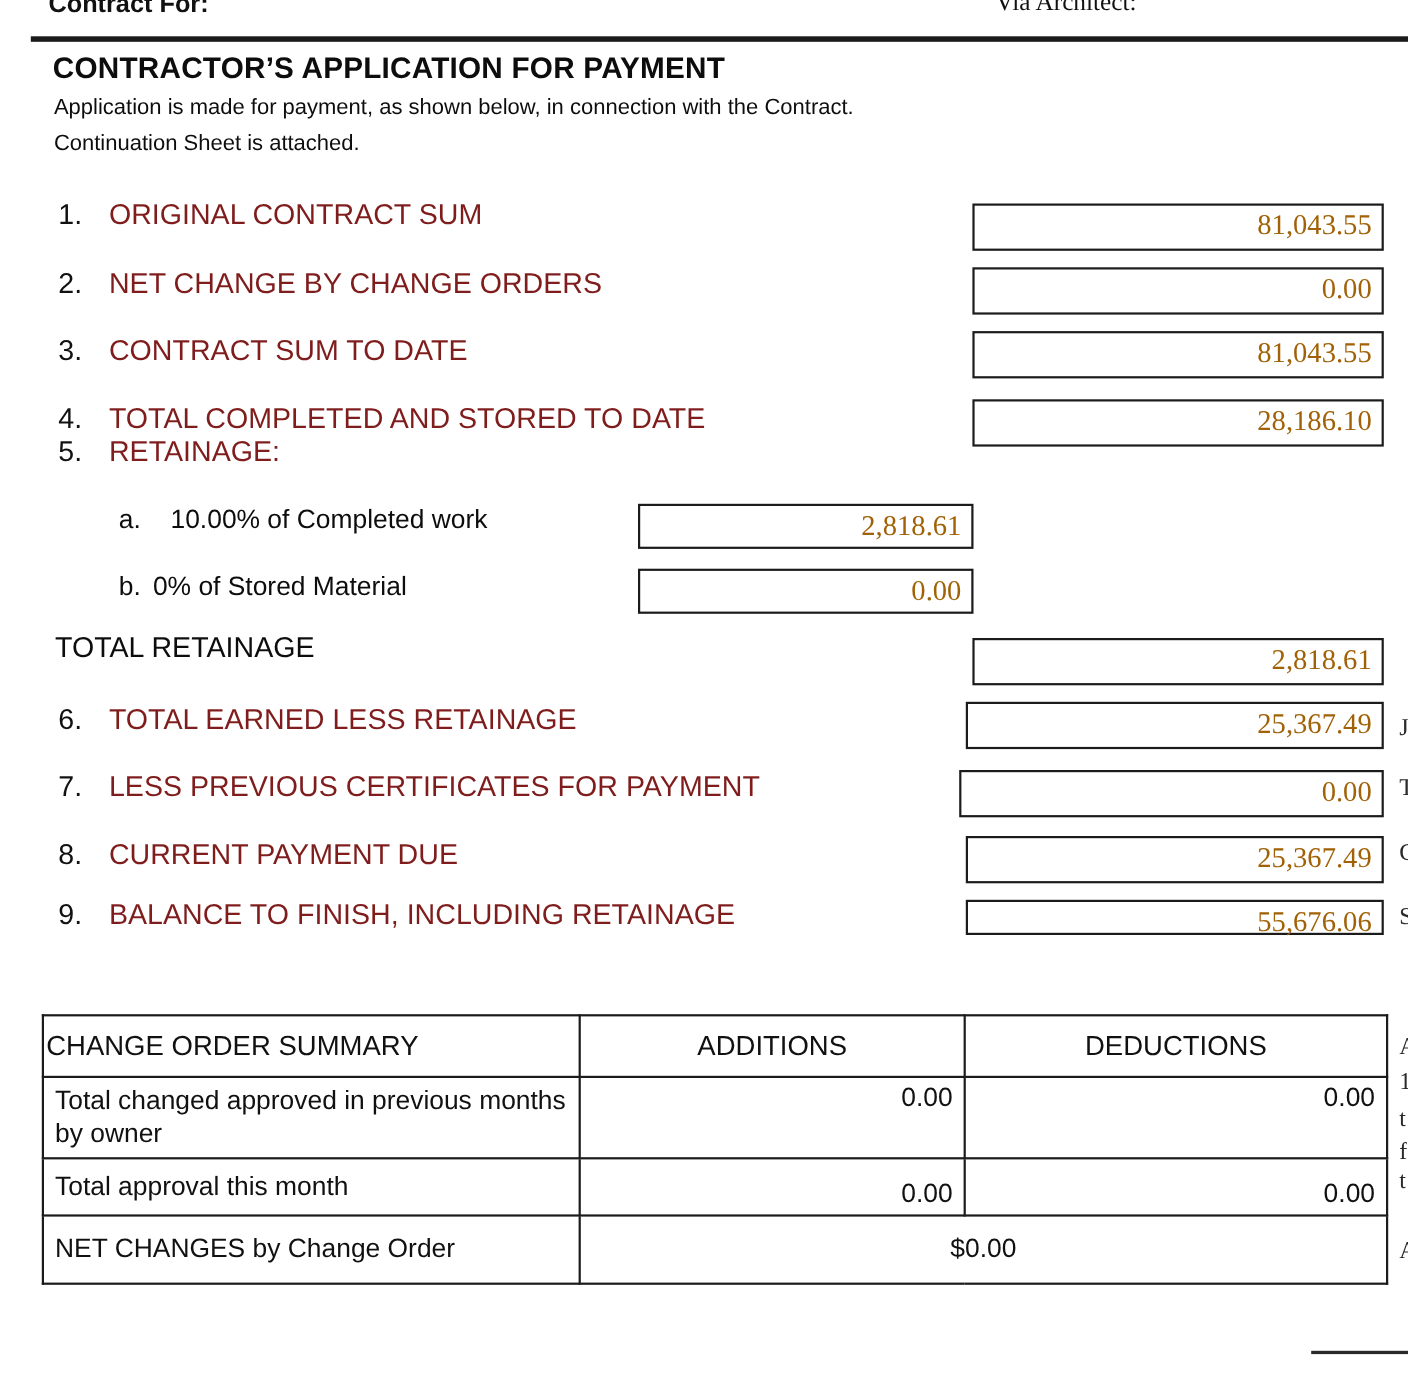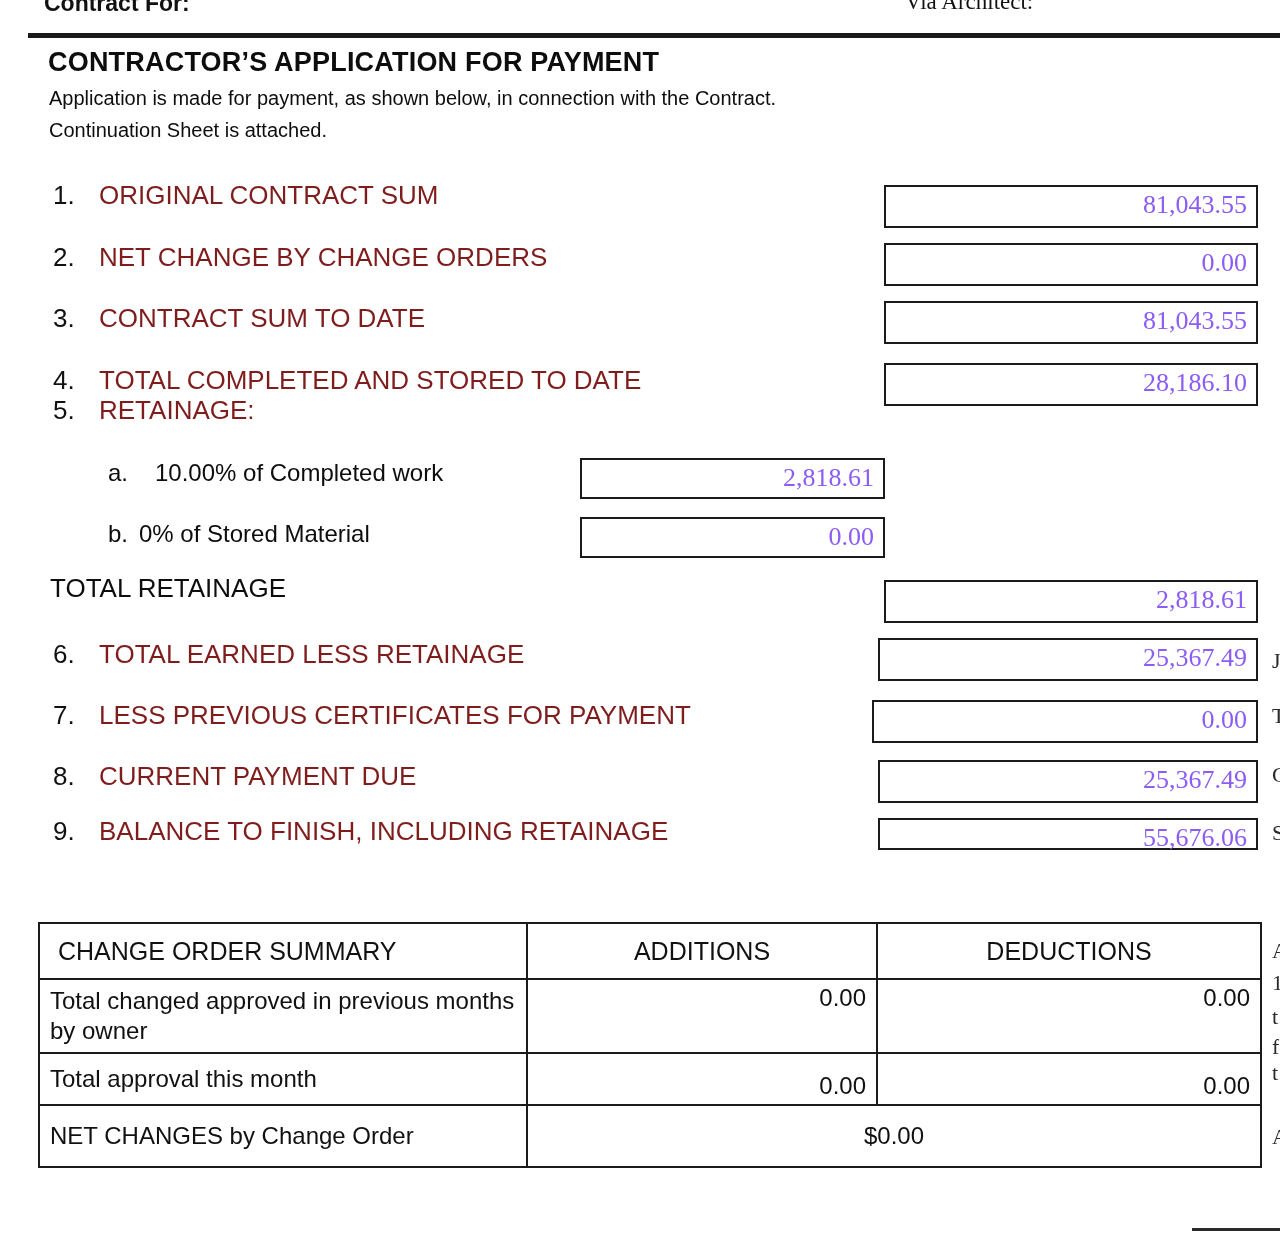--- a/index.html
+++ b/index.html
@@ -97,21 +97,21 @@
 
   
   .valbox {
     position: absolute;
     border: 2px solid #1b1b1b;
     background: #fff;
     box-sizing: border-box;
     text-align: right;
     font-family: "Liberation Serif", serif;
     font-size: 26px;
-    color: #8b5cf6;
+    color: #a16207;
     padding-right: 9px;
     line-height: 1.35;
   }
 
   
   .sub-letter {
     position: absolute;
     font-size: 24px;
     font-family: "Liberation Sans", sans-serif;
   }
@@ -149,21 +149,21 @@
     height: 40px;
     box-sizing: border-box;
   }
   .cos-head td {
     text-align: center;
     font-size: 25px;
     height: 56px;
   }
   .cos-head td.left {
     text-align: left;
-    padding-left: 18px;
+    padding-left: 2px;
     margin-top: 38px;
   }
   .num {
     text-align: right;
     font-family: "Liberation Serif", serif;
     font-size: 25px;
   }
   .rowlabel {
     text-align: left;
     padding-left: 18px;

